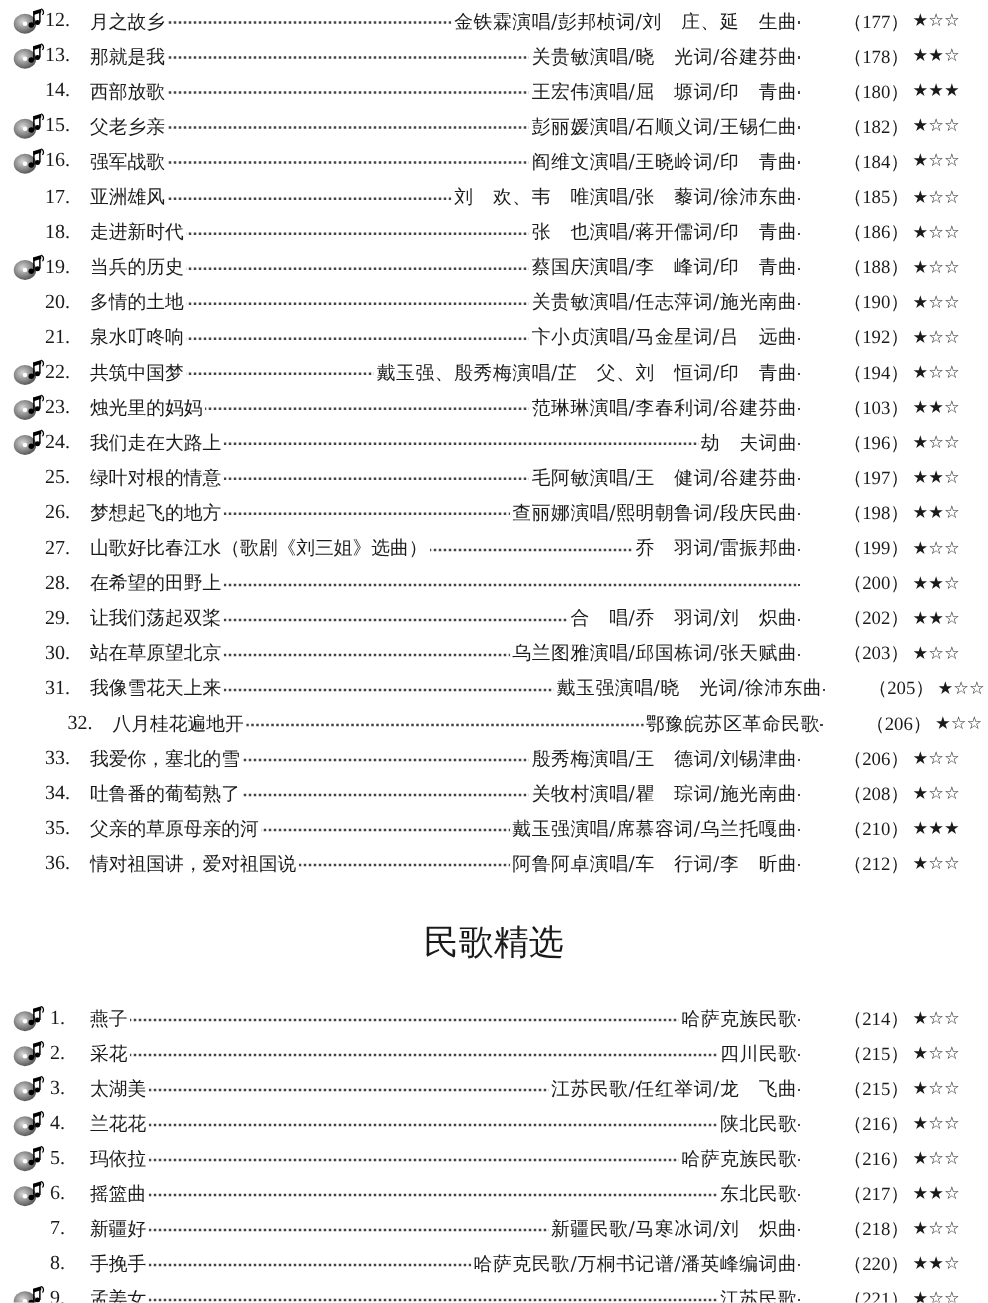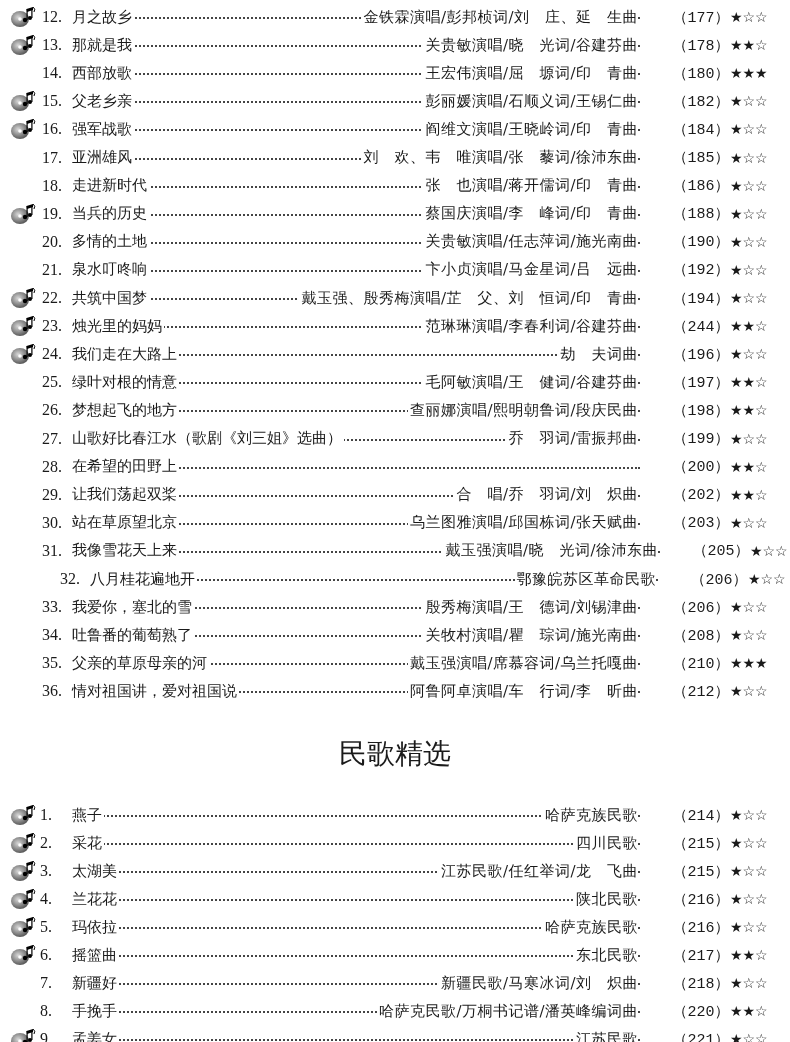--- a/index.html
+++ b/index.html
@@ -1,26 +1,26 @@
 <!DOCTYPE html>
 <html><head>
 <meta charset="utf-8">
 <style>
   html, body { margin:0; padding:0; background:#ffffff; }
   body { width:790px; height:1042px; overflow:hidden; position:relative;
          font-family:"DejaVu Serif","Liberation Serif",serif; color:#1a1a1a; }
   .list { position:absolute; left:0; width:790px; }
   .row { position:absolute; left:0; width:790px; height:28px; display:flex; align-items:center; font-size:15px; }
   .cd { position:absolute; left:10px; top:3px; width:26px; height:22px; }
-  .num { position:absolute; left:36px; width:32px; text-align:center; font-family:"Liberation Serif",serif; font-size:16px; white-space:nowrap; }
+  .num { position:absolute; left:36px; width:32px; text-align:left; font-family:"Liberation Serif",serif; font-size:16px; white-space:nowrap; }
   .num.s2 { text-align:left; left:40px; }
   .title { position:absolute; left:72px; white-space:nowrap; background:#fff; padding-right:2px; z-index:2; }
   .dots { position:absolute; left:72px; right:150px; top:14px; border-bottom:2px dotted #444; height:0; z-index:1; }
   .credit { position:absolute; right:152px; white-space:nowrap; background:#fff; padding-left:2px; z-index:2; letter-spacing:0.5px; }
-  .page { position:absolute; right:58px; width:62px; text-align:center; font-family:Liberation Mono, monospace; font-size:15px; white-space:nowrap; }
+  .page { position:absolute; right:58px; width:62px; text-align:center; font-family:Liberation Serif, serif; font-size:15px; white-space:nowrap; }
   .stars { position:absolute; right:12px; width:48px; text-align:left; font-family:"DejaVu Sans",sans-serif; font-size:14px; letter-spacing:0px; white-space:nowrap; }
   .section-title { position:absolute; top:735px; left:0; width:790px; text-align:center; font-family:"DejaVu Sans","Liberation Sans",sans-serif; font-size:28px; }
 </style>
 </head>
 <body>
 
 <div class="list" style="top:0;" id="sec1">
     <div class="row" style="top: 3px;">
     <svg class="cd" viewBox="0 0 26 22">
       <defs>
@@ -224,21 +224,21 @@
       <rect x="16.5" y="3" width="1.2" height="11" fill="#000"></rect>
       <circle cx="20" cy="12" r="2" fill="#000"></circle>
       <rect x="21.3" y="2" width="1.2" height="10" fill="#000"></rect>
       <path d="M16.5 3 L23 1 L23 4 L17 6 Z" fill="#000"></path>
       <path d="M23 1 q3 2 1 5" stroke="#000" stroke-width="1" fill="none"></path>
     </svg>
     <span class="num">23.</span>
     <span class="dots"></span>
     <span class="title">烛光里的妈妈</span>
     <span class="credit">范琳琳演唱/李春利词/谷建芬曲</span>
-    <span class="page">（244）</span>
+    <span class="page">（103）</span>
     <span class="stars">★★☆</span>
   </div>
     <div class="row" style="top: 340.2px;">
     <svg class="cd" viewBox="0 0 26 22">
       <defs>
         <radialGradient id="g" cx="40%" cy="40%" r="60%">
           <stop offset="0%" stop-color="#d8d8d8"></stop>
             <stop offset="100%" stop-color="#5a5a5a"></stop>
         </radialGradient>
       </defs>

